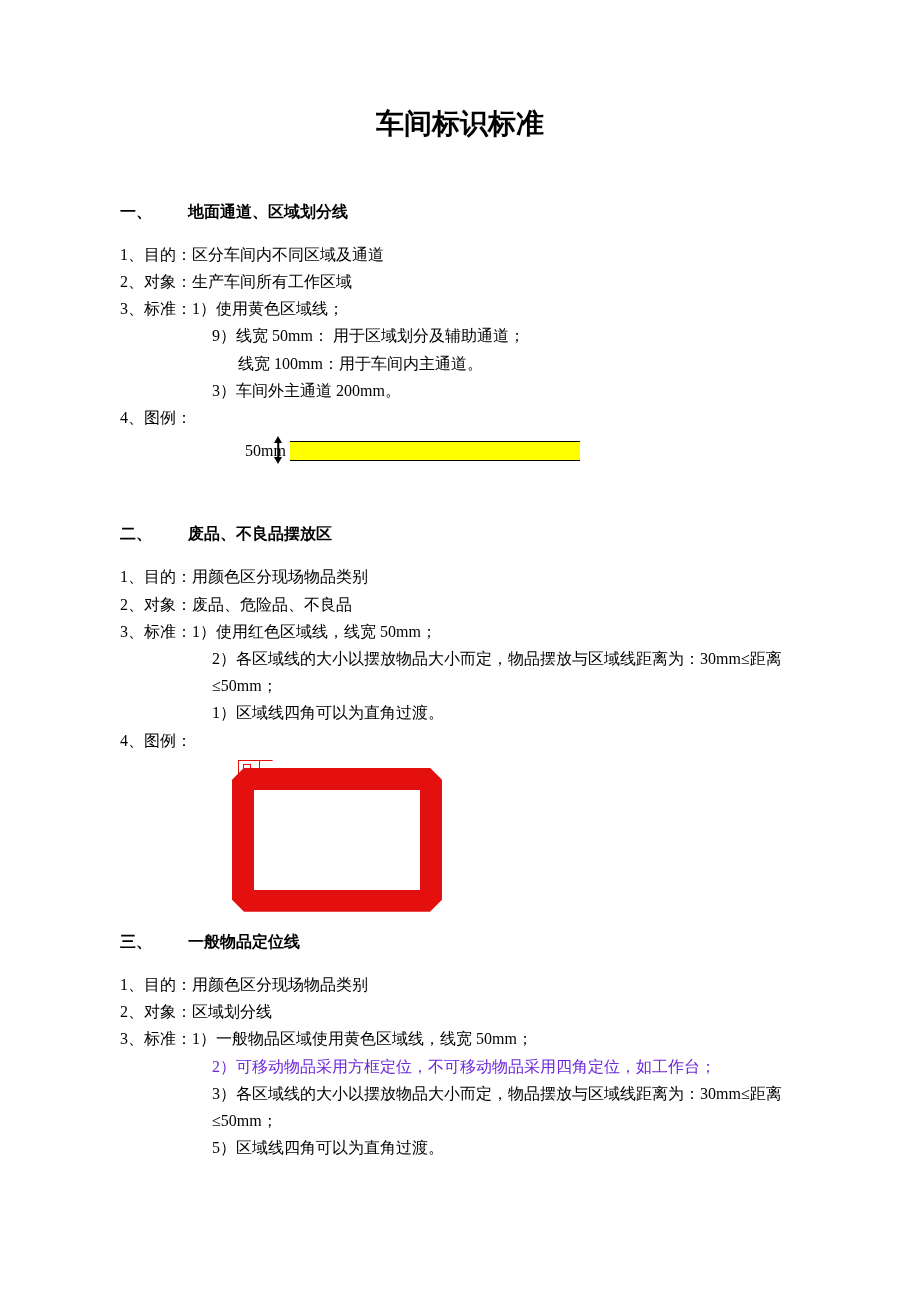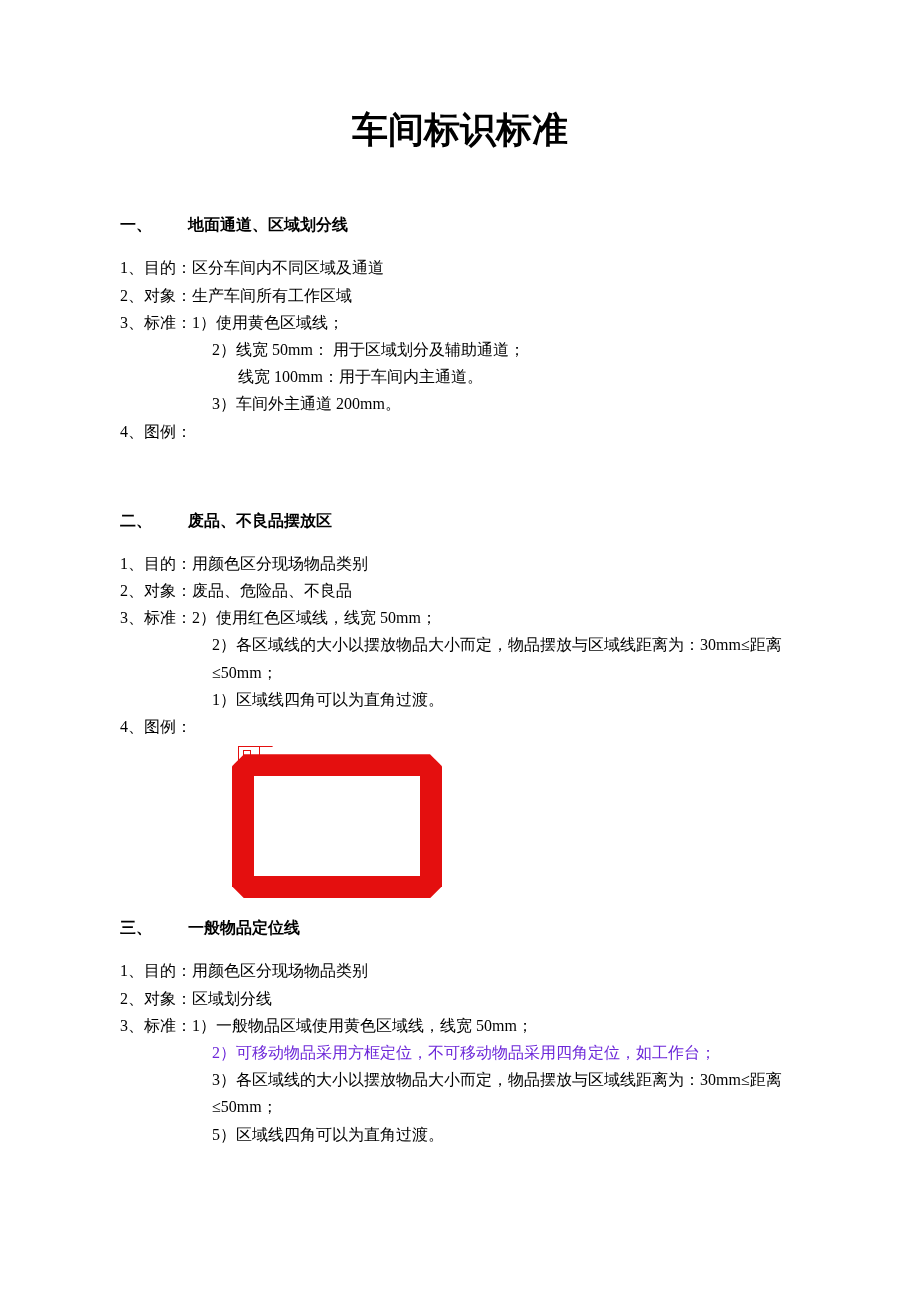--- a/index.html
+++ b/index.html
@@ -7,21 +7,21 @@
     font-size: 16px;
     line-height: 1.7;
     background: #fff;
     color: #000;
     margin: 0;
     padding: 100px 120px 80px 120px;
     width: 920px;
     box-sizing: border-box;
   }
   h1.title {
-    font-size: 36px;
+    font-size: 28px;
     font-weight: bold;
     text-align: center;
     margin: 0 0 50px 0;
   }
   .heading {
     font-weight: bold;
   }
   .heading .num { display:inline-block; }
   .heading .gap { display:inline-block; width: 36px; }
   .line { margin: 0; }
@@ -97,36 +97,47 @@
 <body>
 
 <h1 class="title">车间标识标准</h1>
 
 <p class="heading">
   <span class="num">一、</span><span class="gap"></span><span>地面通道、区域划分线</span>
 </p>
 <p class="line indent0"><span>1、目的：</span><span>区分车间内不同区域及通道</span></p>
 <p class="line indent0"><span>2、对象：</span><span>生产车间所有工作区域</span></p>
 <p class="line indent0"><span>3、标准：</span><span>1）使用黄色区域线；</span></p>
-<p class="line indent1">2）线宽 50mm：  用于区域划分及辅助通道；</p>
+<p class="line indent1">9）线宽 50mm：  用于区域划分及辅助通道；</p>
 <p class="line indent2">   线宽 100mm：用于车间内主通道。</p>
 <p class="line indent1">3）车间外主通道 200mm。</p>
 <p class="line indent0"><span>4、图例：</span></p>
 
 <div class="diagram-lines">
+  <div class="dl-row">
+    <div class="dl-label">50mm</div>
+    <div class="dl-bar-wrap">
+      <div class="arrow-50">
+        <div class="arrow-head-up" style="top:-3px;"></div>
+        <div class="arrow-line" style="top:3px;height:16px;"></div>
+        <div class="arrow-head-down" style="bottom:-3px;"></div>
+      </div>
+      <div class="dl-bar bar-50"></div>
+    </div>
+  </div>
   <div class="spacer-sm"></div>
   <div class="spacer-md"></div>
 </div>
 
 <p class="heading">
   <span class="num">二、</span><span class="gap"></span><span>废品、不良品摆放区</span>
 </p>
 <p class="line indent0"><span>1、目的：</span><span>用颜色区分现场物品类别</span></p>
 <p class="line indent0"><span>2、对象：</span><span>废品、危险品、不良品</span></p>
-<p class="line indent0"><span>3、标准：</span><span>2）使用红色区域线，线宽 50mm；</span></p>
+<p class="line indent0"><span>3、标准：</span><span>1）使用红色区域线，线宽 50mm；</span></p>
 <p class="line indent1">2）各区域线的大小以摆放物品大小而定，物品摆放与区域线距离为：30mm≤距离≤50mm；</p>
 <p class="line indent1">1）区域线四角可以为直角过渡。</p>
 <p class="line indent0"><span>4、图例：</span></p>
 
 <div class="diagram-red">
   <div class="red-tab"></div>
   <div class="red-tab-inner"></div>
   <div class="red-diag"></div>
   <div class="red-octa"></div>
   <div class="red-hole"></div>

